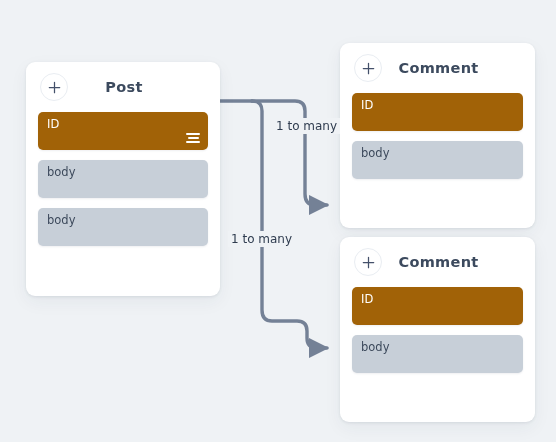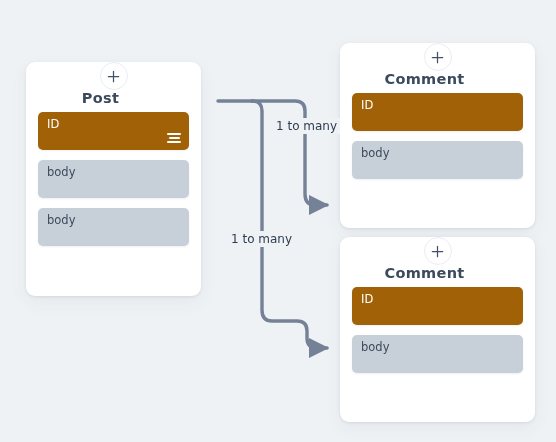--- a/index.html
+++ b/index.html
@@ -39,21 +39,20 @@
     box-shadow: 0 1px 3px rgba(40, 55, 75, 0.10),
                 0 6px 18px rgba(40, 55, 75, 0.055);
     box-sizing: border-box;
   }
   .card-header {
     position: relative;
     height: 50px;
     display: flex;
     align-items: center;
     padding: 0 14px;
-    flex-direction: column;
   }
   .add-btn {
     width: 28px;
     height: 28px;
     border-radius: 50%;
     background: #ffffff;
     border: 1.3px solid #e9edf2;
     display: flex;
     align-items: center;
     justify-content: center;
@@ -141,21 +140,21 @@
       </marker>
     </defs>
 
     <path d="M 218 101 L 252 101" fill="none" stroke="#748196" stroke-width="3.4" stroke-linecap="round"></path>
 
     <path d="M 252 101 L 295 101 Q 305 101 305 111 L 305 194 Q 305 205 315 205 L 327 205" fill="none" stroke="#748196" stroke-width="3.4" stroke-linecap="round" stroke-linejoin="round" marker-end="url(#arrowhead)"></path>
 
     <path d="M 252 101 Q 262 101 262 111 L 262 310 Q 262 321 272 321 L 297 321 Q 307 321 307 331 L 307 338 Q 307 348 317 348 L 327 348" fill="none" stroke="#748196" stroke-width="3.4" stroke-linecap="round" stroke-linejoin="round" marker-end="url(#arrowhead)"></path>
   </svg>
 
-  <div class="card" id="card-post" style="left: 26px; top: 62px; width: 175px; height: 234px;">
+  <div class="card" id="card-post" style="left: 26px; top: 62px; width: 194px; height: 234px;">
     <div class="card-header">
       <div class="add-btn">
         <svg width="13" height="13" viewBox="0 0 13 13">
           <path d="M6.5 1.3 V11.7 M1.3 6.5 H11.7" stroke="#44506a" stroke-width="1.25" stroke-linecap="round"></path>
         </svg>
       </div>
       <div class="card-title">Post</div>
     </div>
     <div class="fields">
       <div class="field field-pk">

